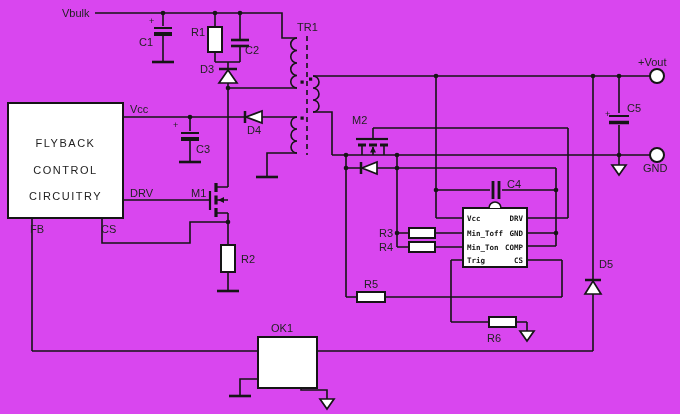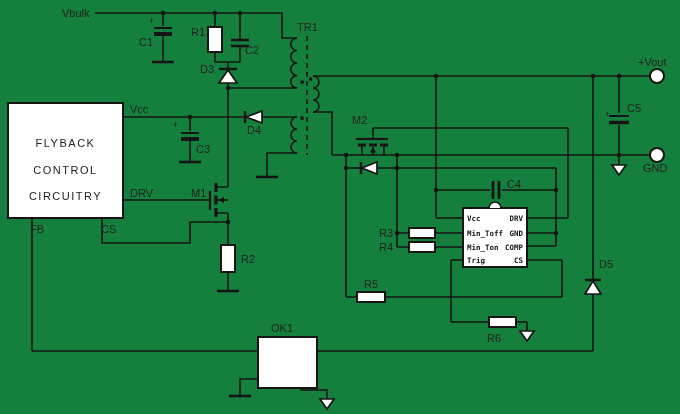--- a/index.html
+++ b/index.html
@@ -1,16 +1,16 @@
 <!DOCTYPE html>
 <html><head>
 <meta charset="utf-8">
 <style>
   html,body{margin:0;padding:0;background:#ffffff;}
-  .stage{position:relative;width:680px;height:414px;background:#15803d;overflow:hidden;}
+  .stage{position:relative;width:680px;height:414px;background:#d946ef;overflow:hidden;}
   svg{display:block;}
   .wire{stroke:#151515;stroke-width:1.6;fill:none;}
   .thick{stroke:#151515;fill:none;}
   .comp{stroke:#151515;stroke-width:2;fill:#ffffff;}
   .open{stroke:#151515;stroke-width:1.7;fill:#ffffff;}
   .solid{fill:#151515;stroke:none;}
   .lbl{font-family:"Liberation Sans",sans-serif;font-size:11px;fill:#222;}
   .small{font-family:"Liberation Sans",sans-serif;font-size:9px;fill:#222;}
   .block{font-family:"Liberation Sans",sans-serif;font-size:11px;fill:#222;letter-spacing:1.5px;text-anchor:middle;}
   .pin{font-family:"DejaVu Sans Mono",monospace;font-size:7.5px;font-weight:bold;fill:#151515;}

